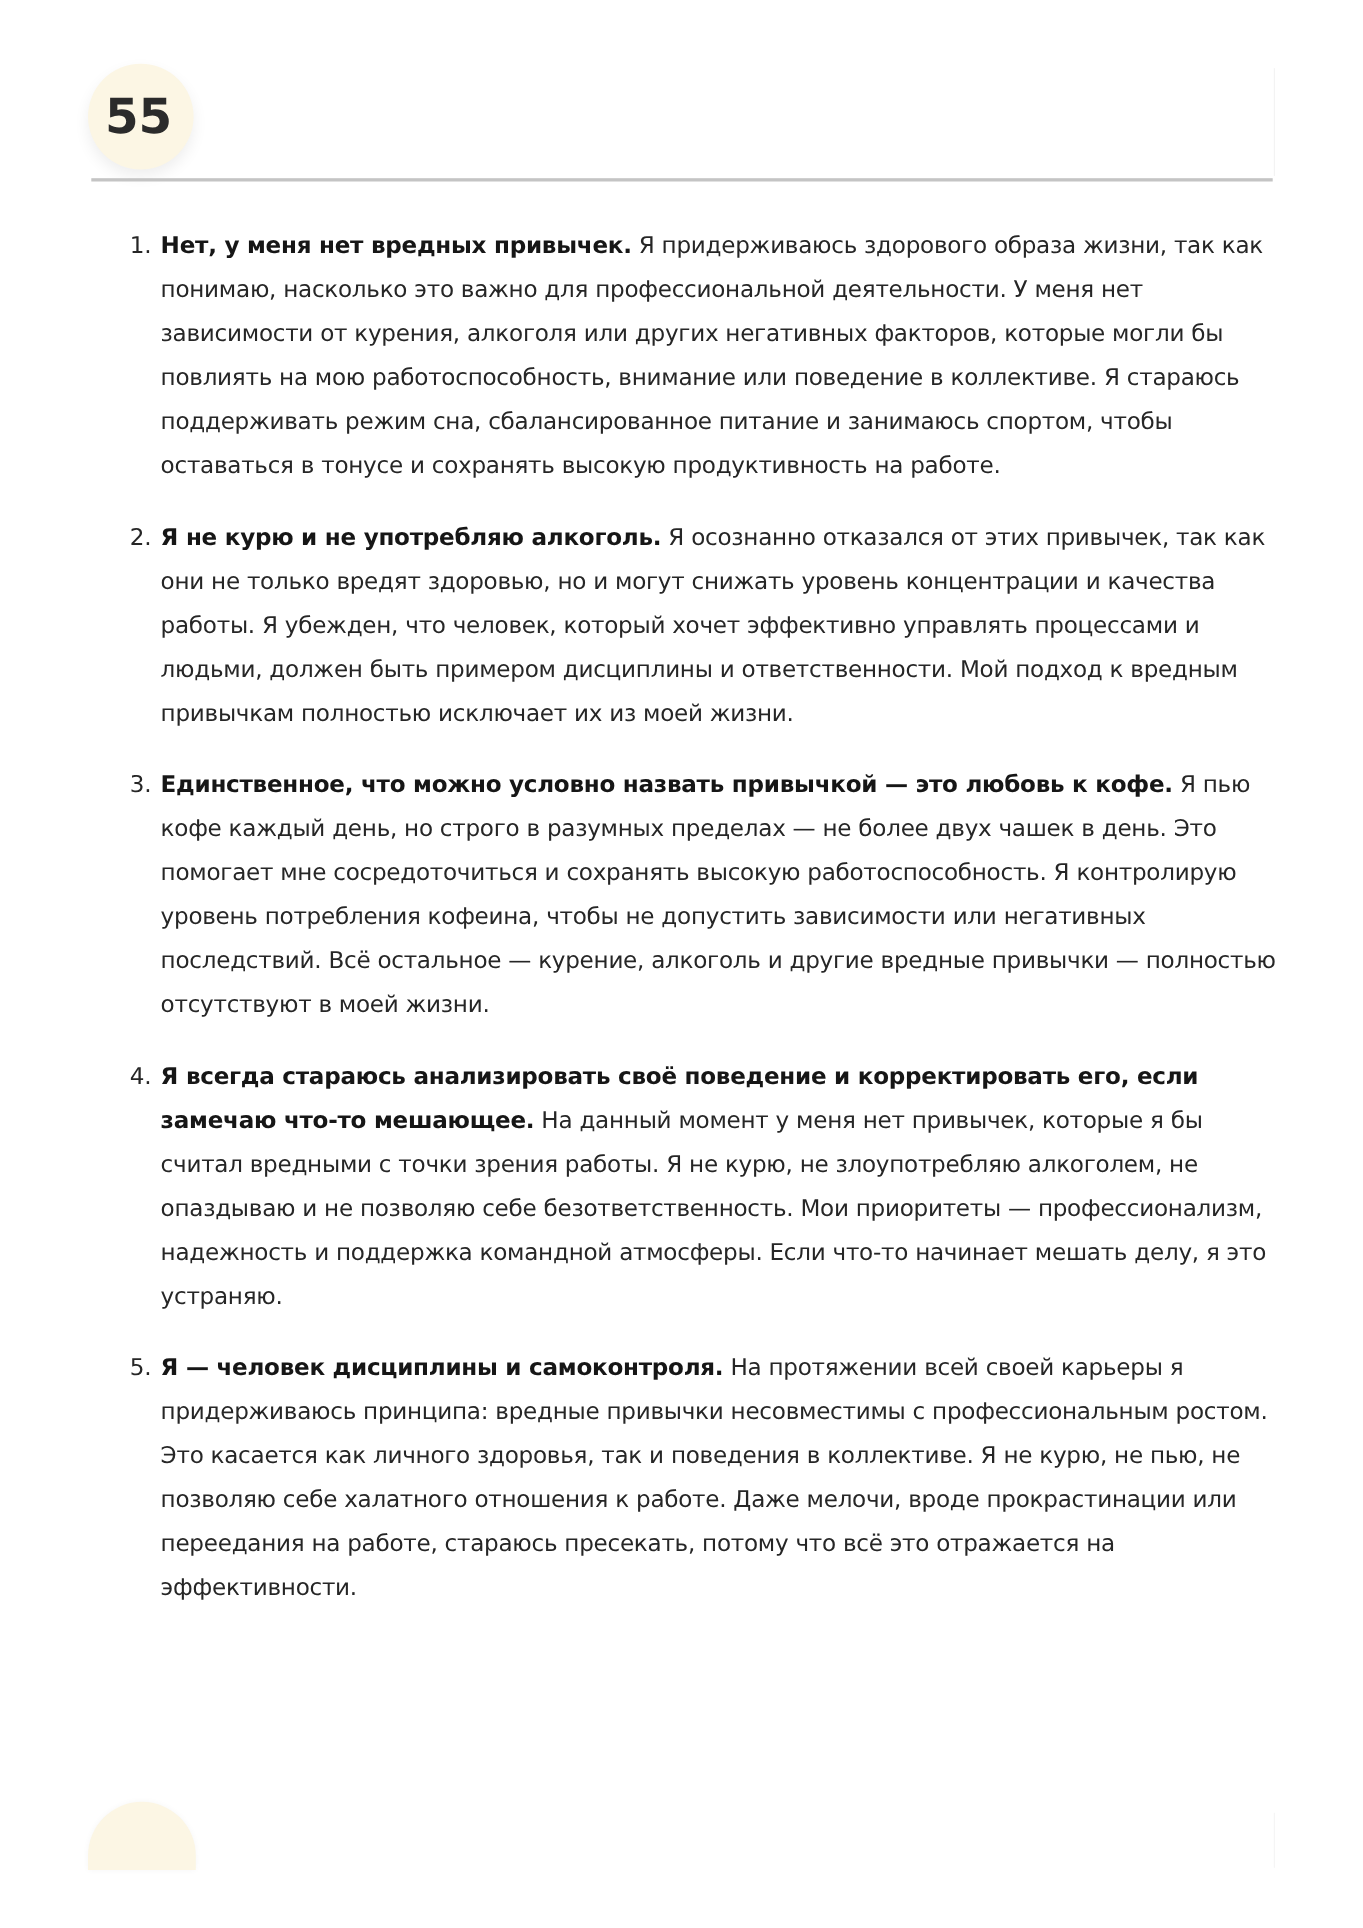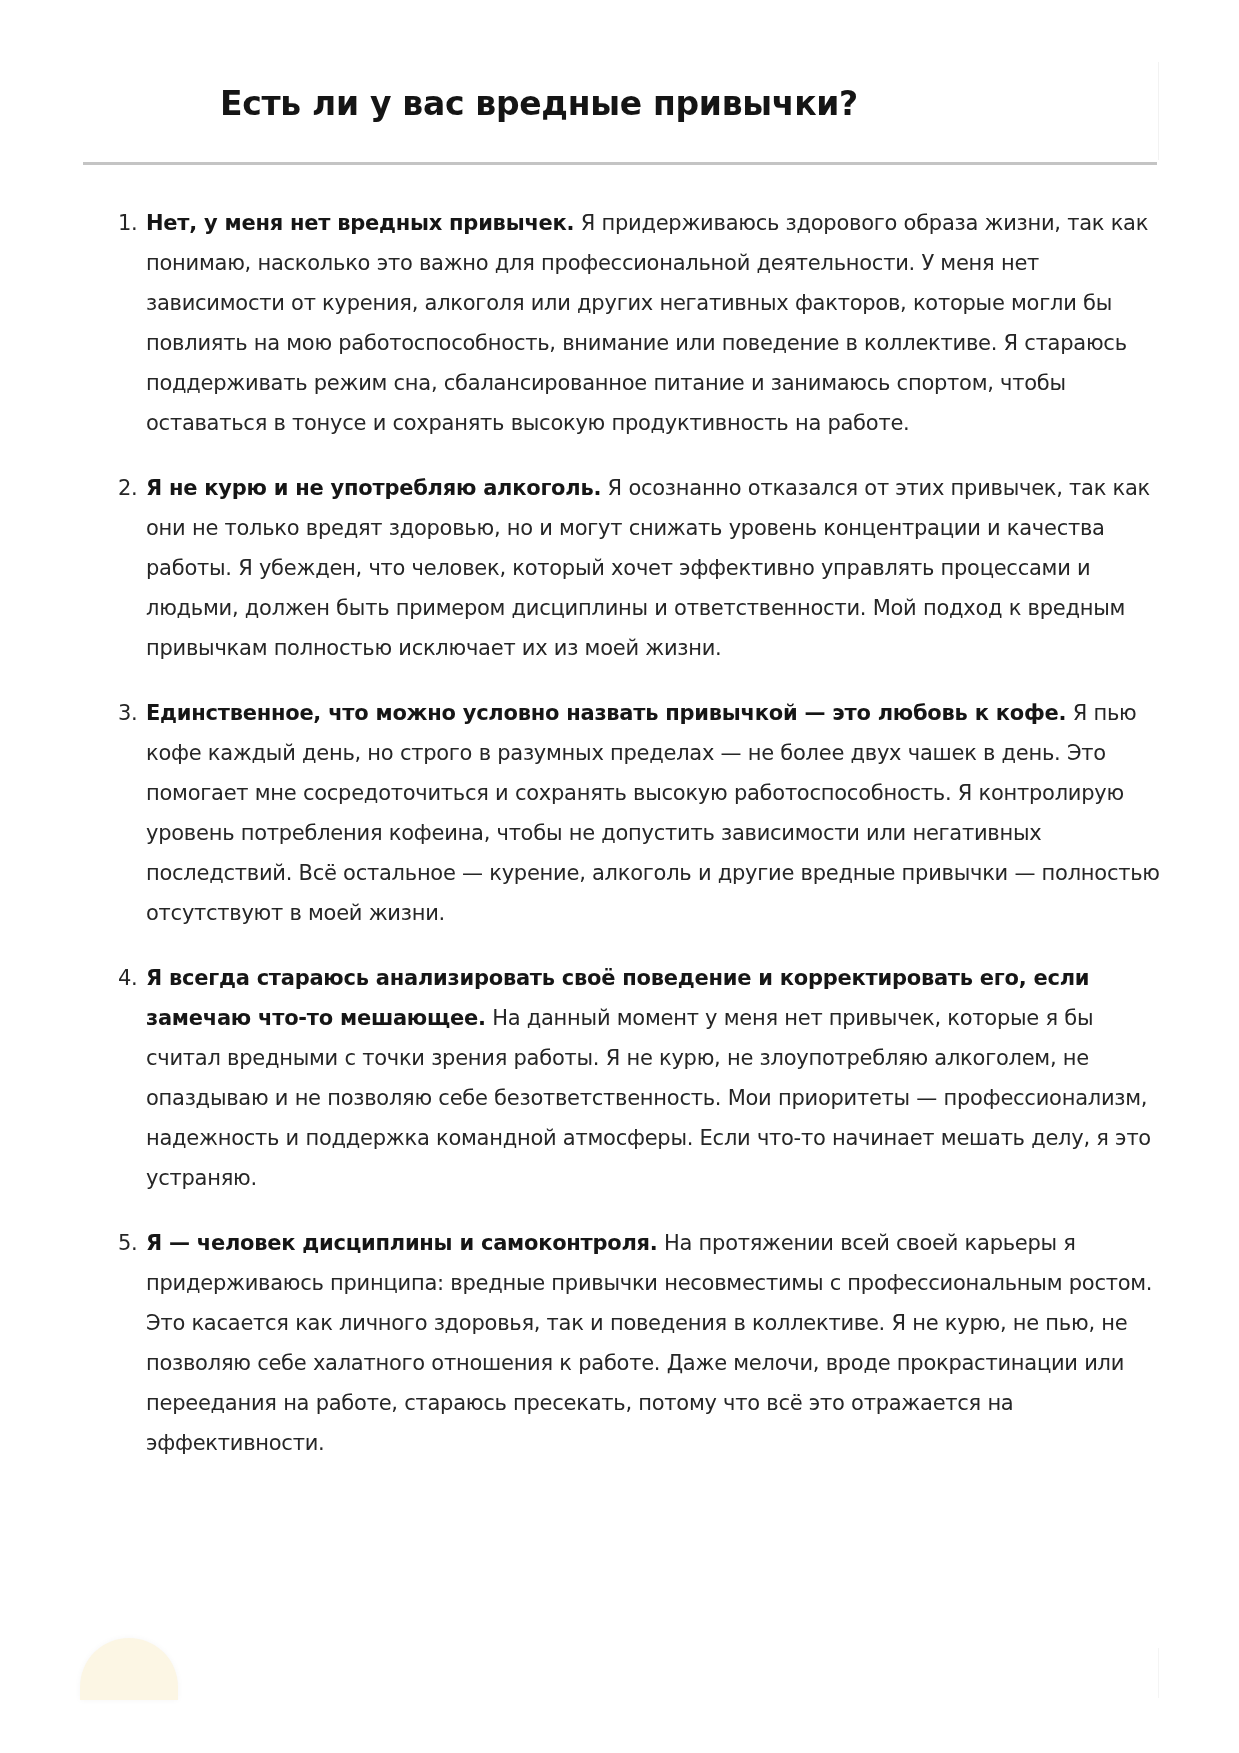--- a/index.html
+++ b/index.html
@@ -20,21 +20,23 @@
   .answer-num { position: absolute; left: 0; top: 0; }
   .answer-lead { font-weight: bold; color: #161616; text-align: right; }
   .footer-badge { position: absolute; left: 80px; top: 1638px; width: 98px; height: 62px;
                   background: #fcf6e4; border-radius: 50px 50px 0 0; box-shadow: 0 0 6px rgba(0,0,0,0.04); }
   .footer-edge { position: absolute; left: 1158px; top: 1648px; width: 1px; height: 50px; background: #f4f4f4; }
 </style>
 </head>
 <body>
 
 <div class="page">
-  <div class="title">Есть ли у вас вредные привычки?</div>
+  <div class="badge">
+    <span class="badge-num">55</span>
+  </div>
   <div class="edge-line"></div>
   <div class="rule"></div>
 
   <ol class="answers">
     <li class="answer">
       <span class="answer-num">1.</span>
       <span class="answer-lead">Нет, у меня нет вредных привычек.</span><span> Я придерживаюсь здорового образа жизни, так как понимаю, насколько это важно для профессиональной деятельности. У меня нет зависимости от курения, алкоголя или других негативных факторов, которые могли бы повлиять на мою работоспособность, внимание или поведение в коллективе. Я стараюсь поддерживать режим сна, сбалансированное питание и занимаюсь спортом, чтобы оставаться в тонусе и сохранять высокую продуктивность на работе.</span>
     </li>
     <li class="answer">
       <span class="answer-num">2.</span>

